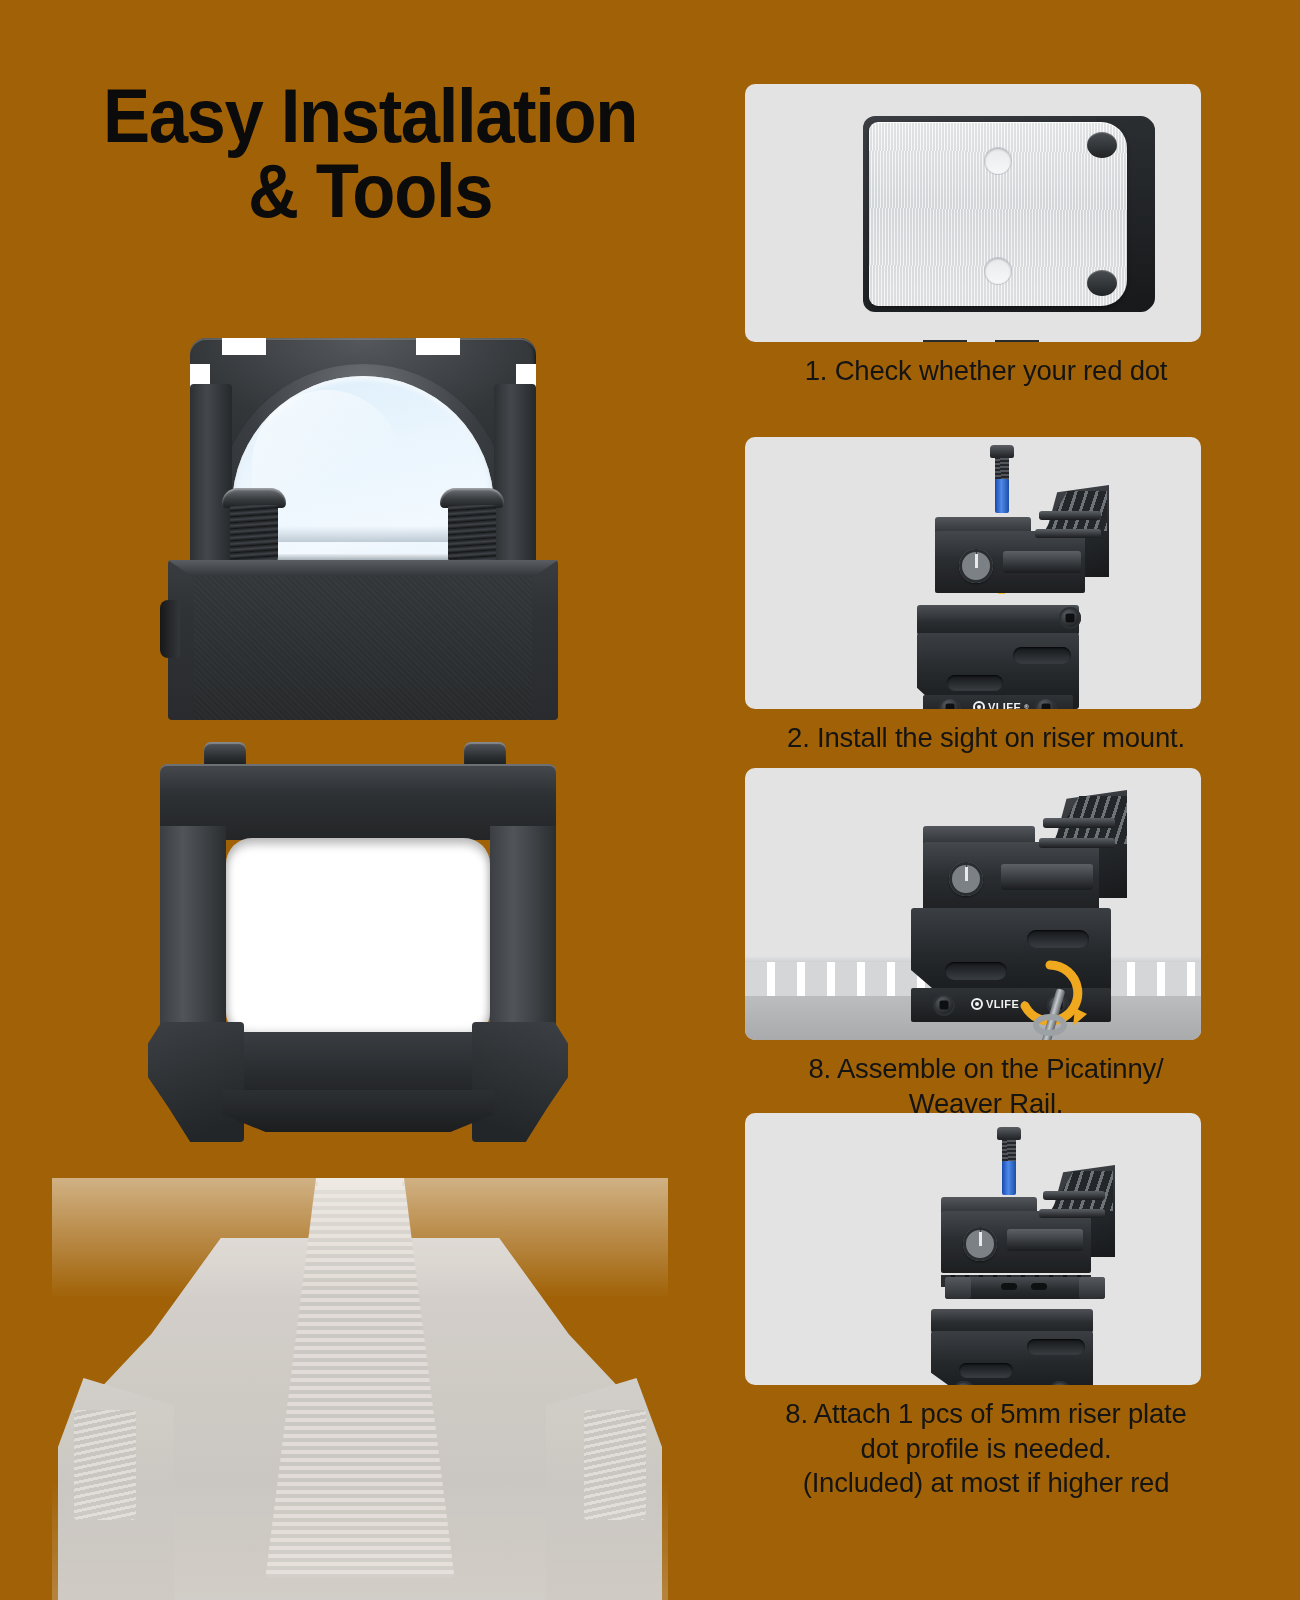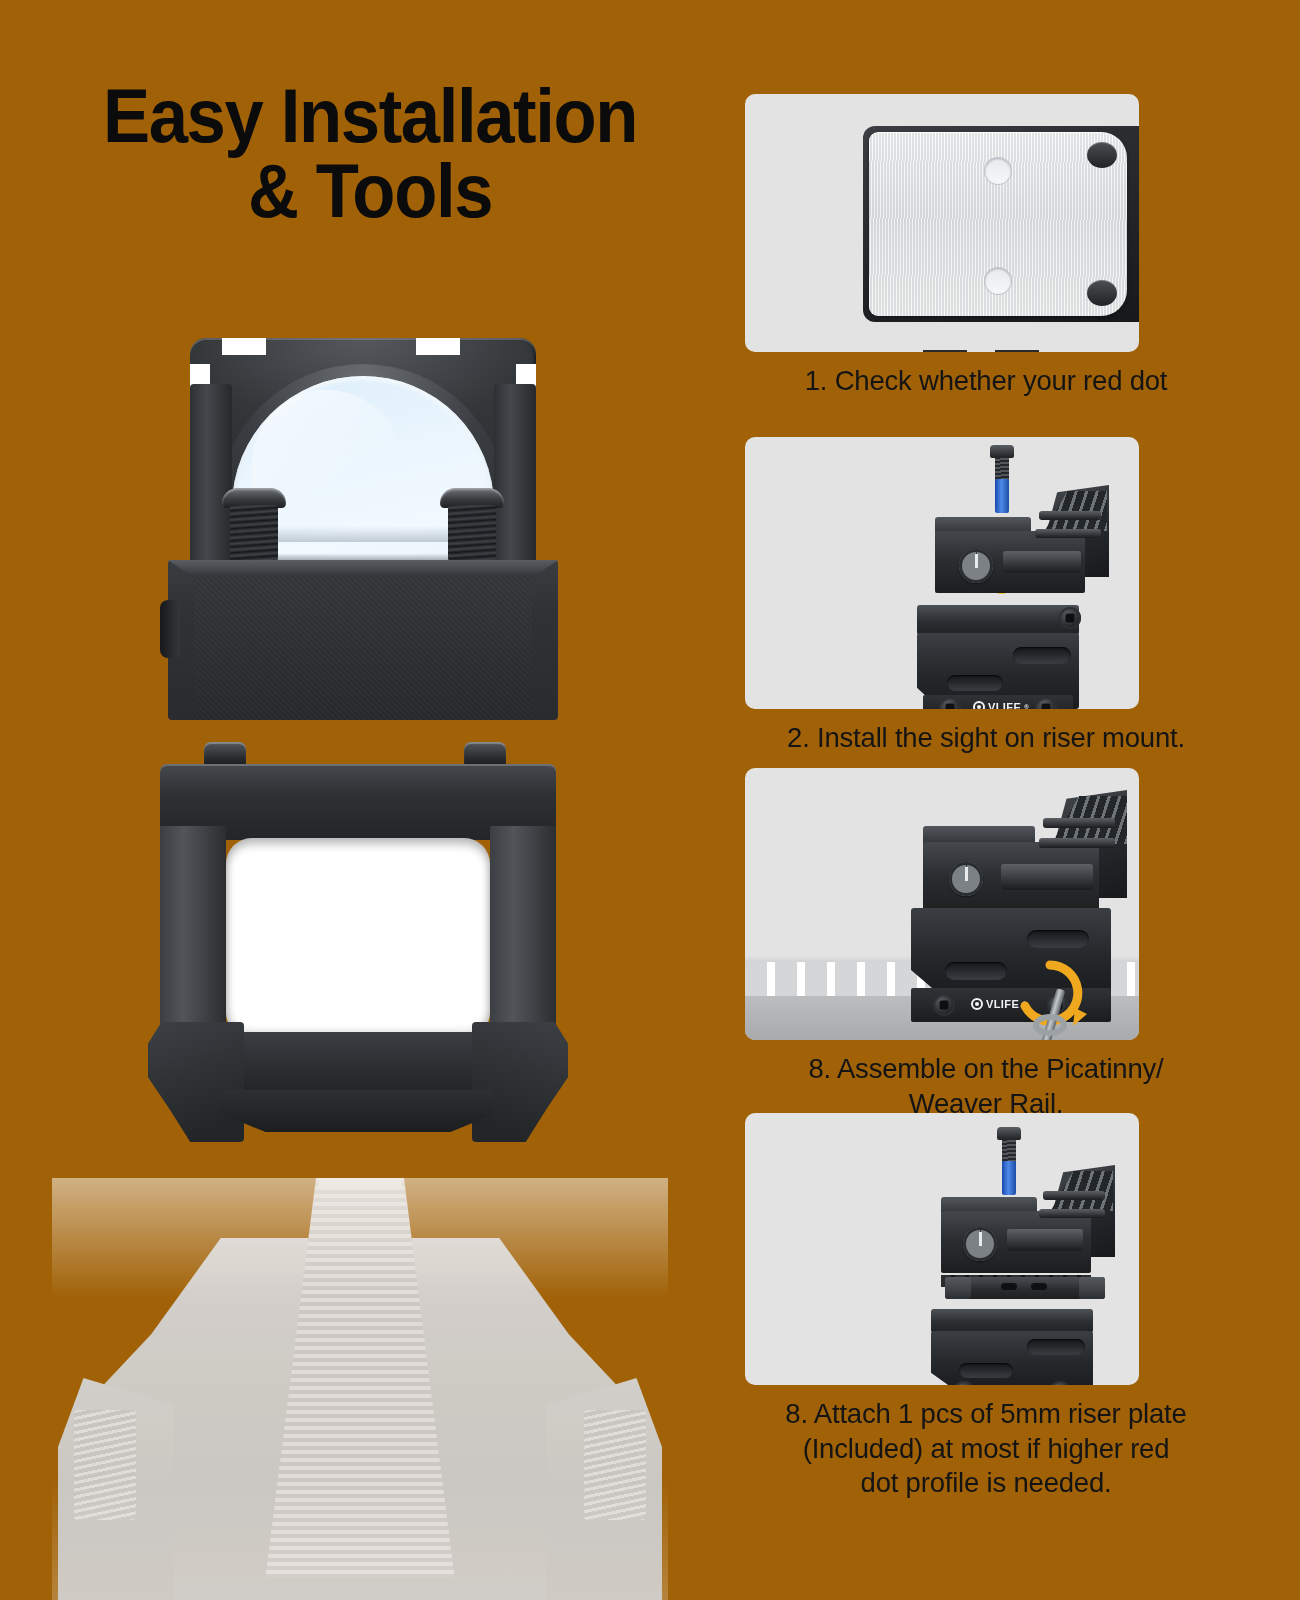--- a/index.html
+++ b/index.html
@@ -223,21 +223,21 @@
     position: absolute; left: 0; top: 0; right: 0; bottom: 0;
     background: linear-gradient(180deg, rgba(255,255,255,.55) 0%, rgba(255,255,255,0) 28%, rgba(255,255,255,0) 70%, rgba(255,255,255,.25) 100%);
   }
 
   
   .right-col { position: absolute; left: 745px; top: 0; width: 490px; }
 
   .step { position: absolute; left: 0; width: 482px; }
   .panel {
     position: relative;
-    width: 394px;
+    width: 456px;
     background: #e3e3e3;
     border-radius: 10px;
     overflow: hidden;
   }
   .caption {
     margin-top: 12px;
     font-size: 27.5px;
     line-height: 1.26;
     color: #141414;
     text-align: center;
@@ -502,21 +502,21 @@
       <div class="gh-ventL"></div>
       <div class="gh-ventR"></div>
       <div class="gh-rail"></div>
       <div class="gh-rail-top"></div>
       <div class="gh-fade"></div>
     </div>
   </div>
 
   <div class="right-col">
 
-    <div class="step" style="top:94px;">
+    <div class="step" style="top:84px;">
       <div class="panel p1">
         <div class="fp-black"></div>
         <div class="fp-black-r"></div>
         <div class="fp-plate">
           <div class="fp-hole h1"></div>
           <div class="fp-hole h2"></div>
           <div class="fp-pin t"></div>
           <div class="fp-pin b"></div>
         </div>
         <div class="fp-foot f1"></div>
@@ -648,19 +648,19 @@
           <div class="rs-body" style="top:22px; height:58px;"></div>
           <div class="rs-oval" style="left:96px; top:30px; width:58px; height:16px;"></div>
           <div class="rs-oval" style="left:28px; top:54px; width:54px; height:15px;"></div>
           <div class="hexscrew" style="left:22px; top:72px;"></div>
           <div class="hexscrew" style="left:118px; top:72px;"></div>
 
         </div>
       </div>
       <div class="caption">
         <span class="ln">8. Attach 1 pcs of 5mm riser plate</span>
+        <span class="ln">dot profile is needed.</span>
         <span class="ln">(Included) at most if higher red</span>
-        <span class="ln">dot profile is needed.</span>
       </div>
     </div>
 
   </div>
 </div>
 
 </body></html>

